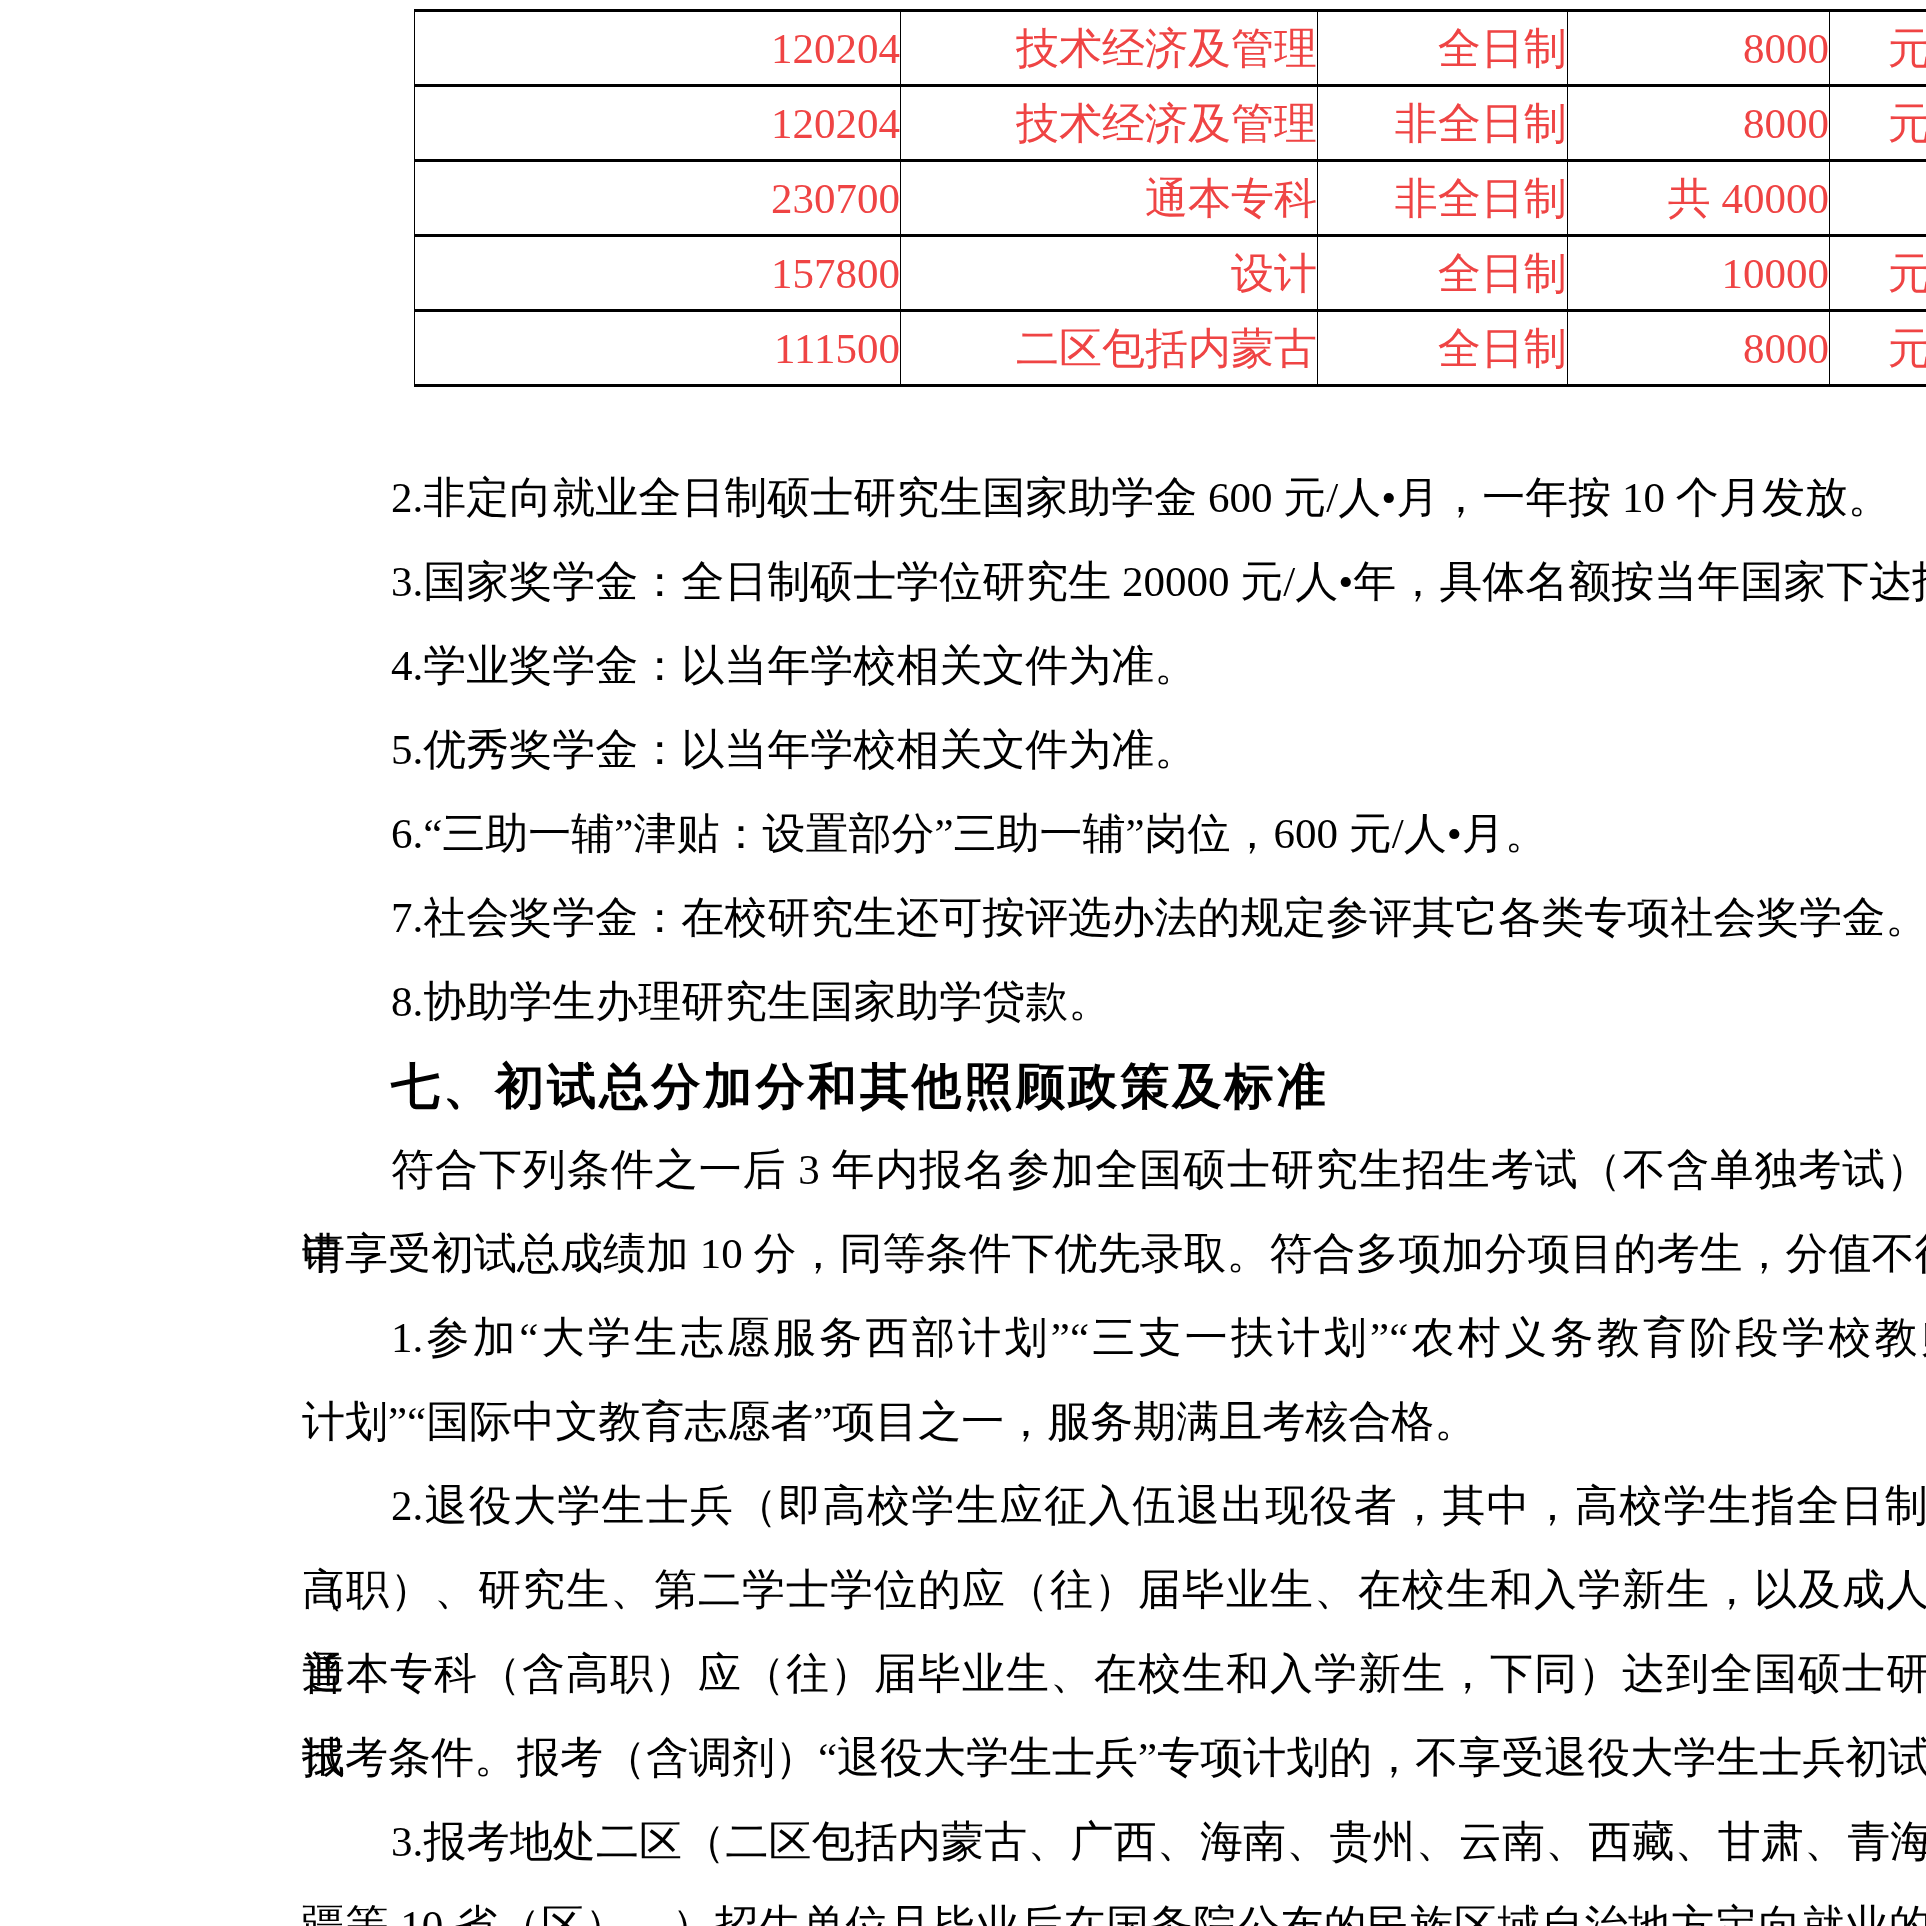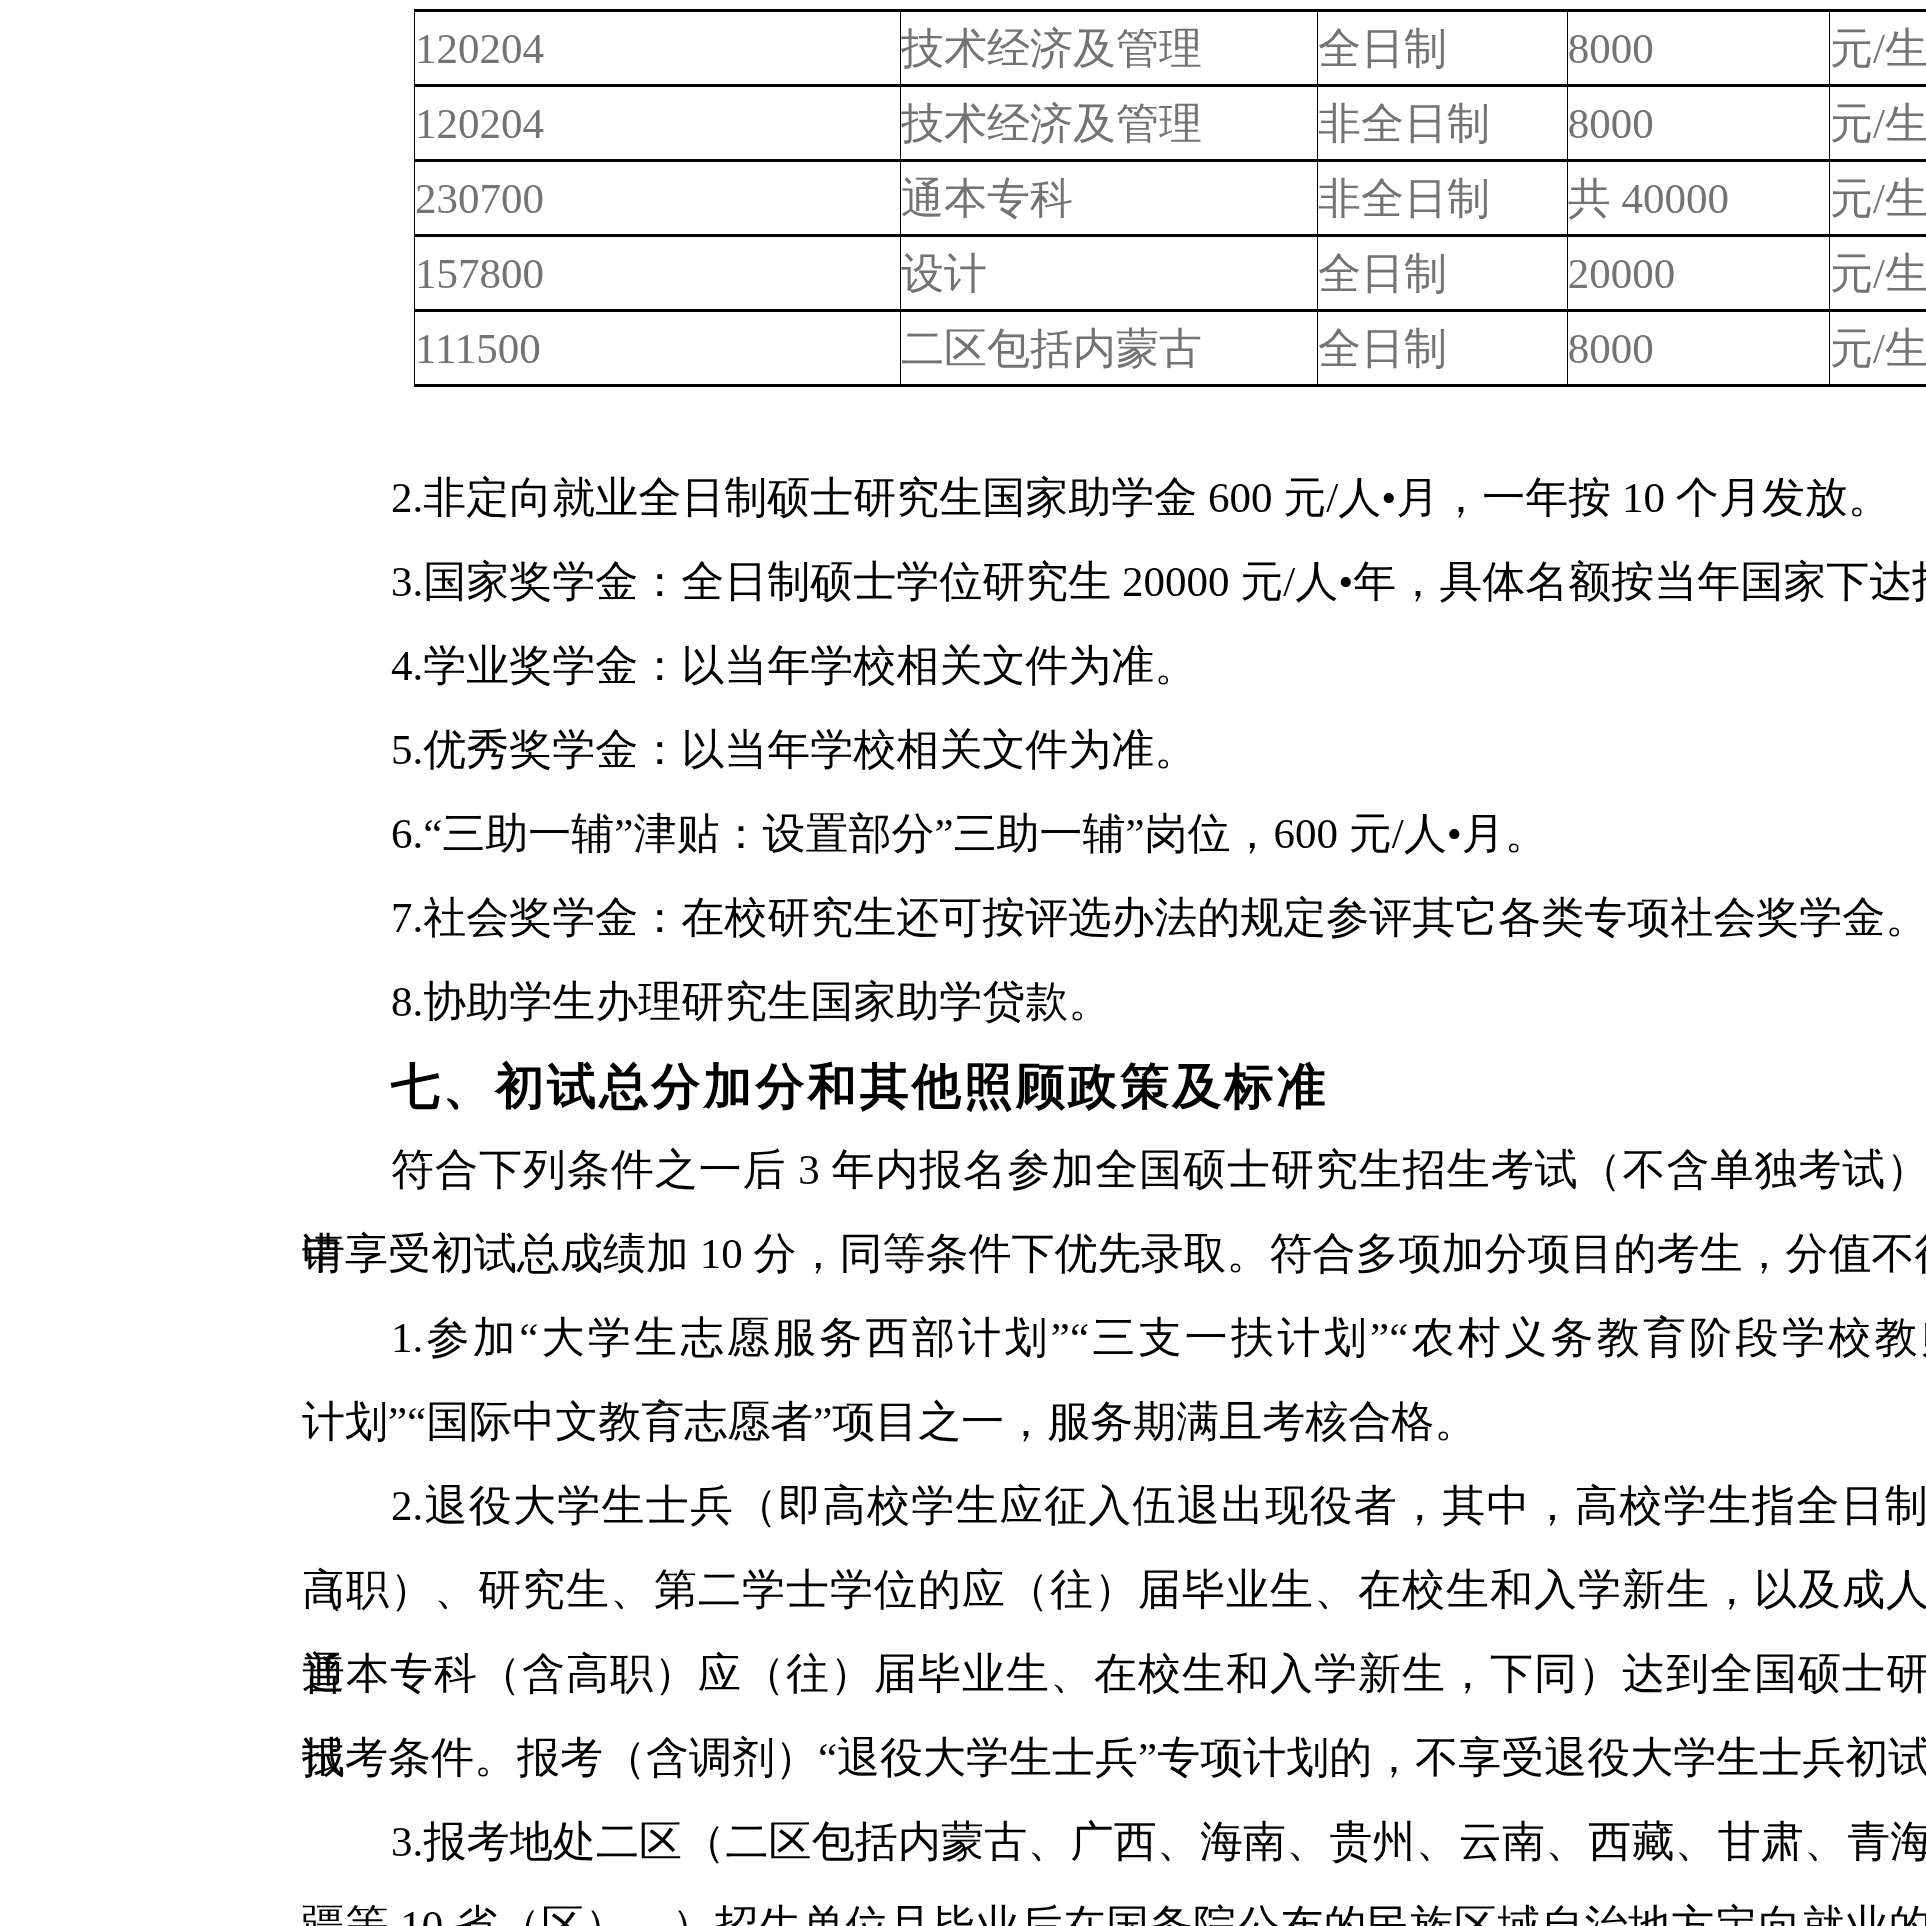--- a/index.html
+++ b/index.html
@@ -28,25 +28,25 @@
     border-collapse: collapse;
     table-layout: fixed;
   }
   table.fee-table td {
     border-top: 3.5px solid #000;
     border-bottom: 3.5px solid #000;
     border-left: 1.9px solid #000;
     border-right: 1.9px solid #000;
     height: 72px;
     padding: 0;
-    text-align: left;
+    text-align: right;
     vertical-align: middle;
     font-size: 43px;
     line-height: 1;
-    color: #737373;
+    color: #ef4444;
   }
   
   .text-block {
     position: absolute;
     left: 302px;
     top: 456px;
     width: 1847px;
   }
   .line {
     height: 84px;
@@ -98,21 +98,21 @@
           <td>230700</td>
           <td>通本专科</td>
           <td>非全日制</td>
           <td>共 40000</td>
           <td>元/生</td>
         </tr>
         <tr>
           <td>157800</td>
           <td>设计</td>
           <td>全日制</td>
-          <td>20000</td>
+          <td>10000</td>
           <td>元/生·年</td>
         </tr>
         <tr>
           <td>111500</td>
           <td>二区包括内蒙古</td>
           <td>全日制</td>
           <td>8000</td>
           <td>元/生·年</td>
         </tr>
       </tbody>

